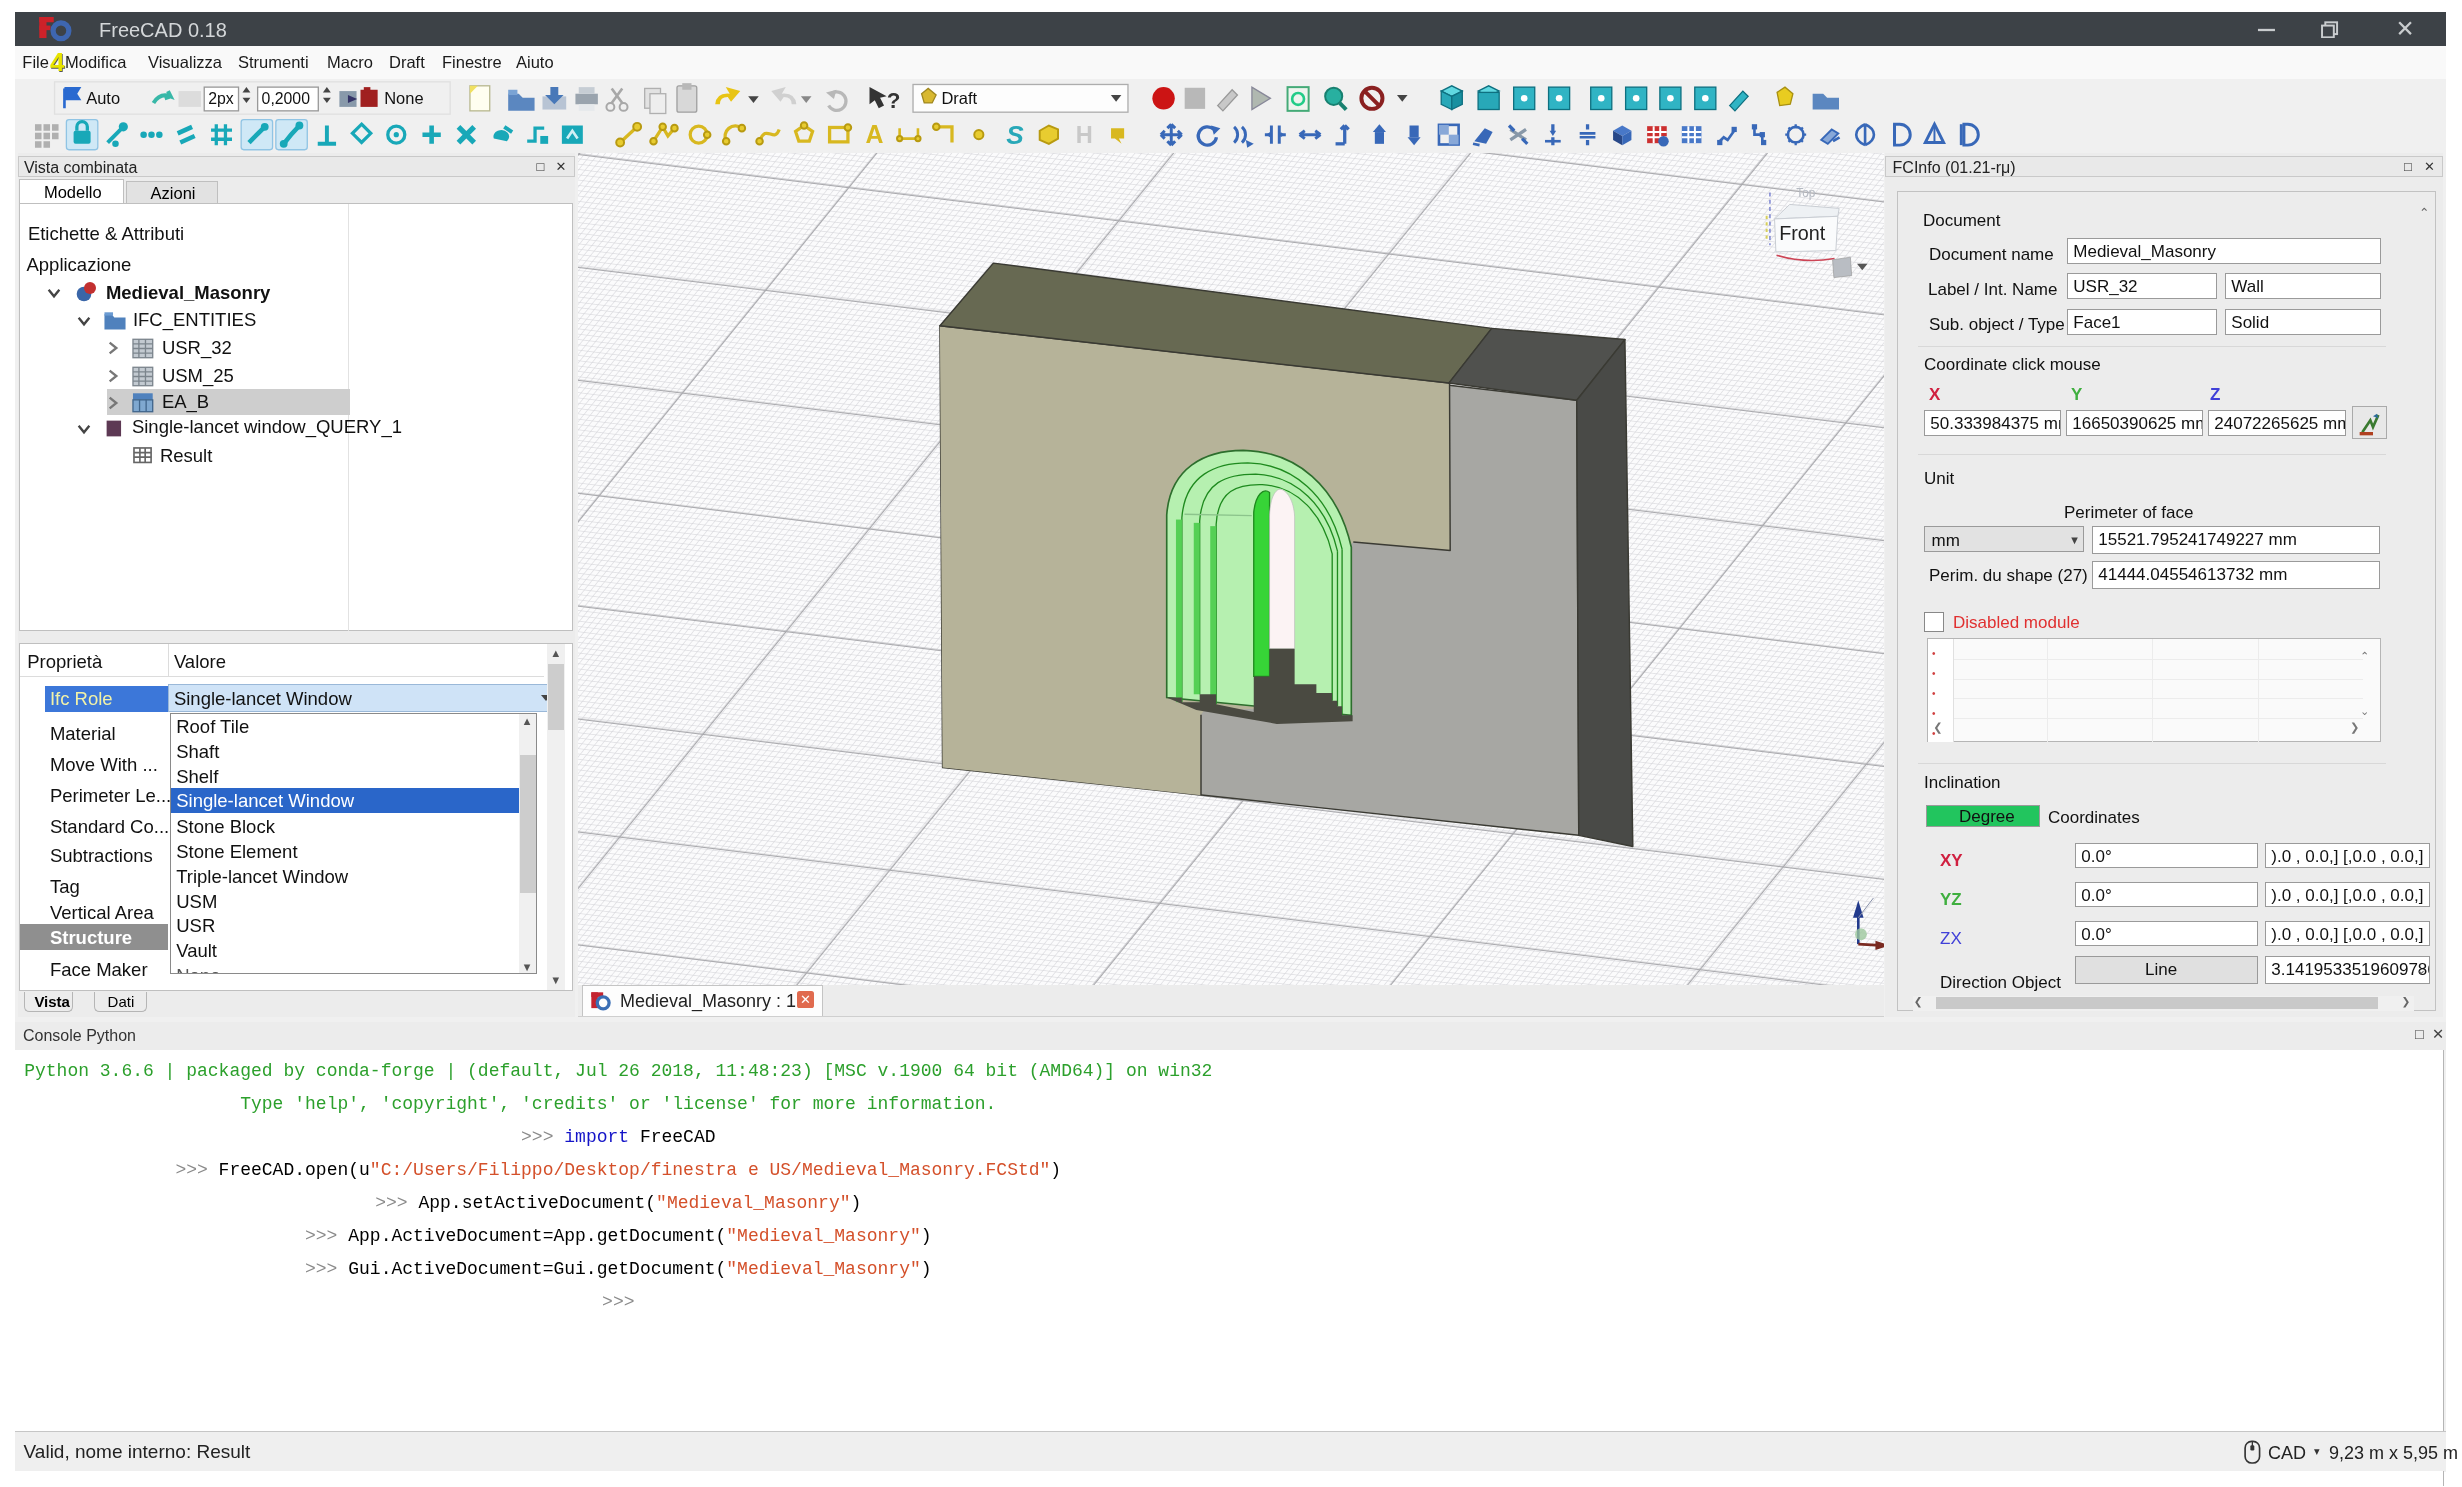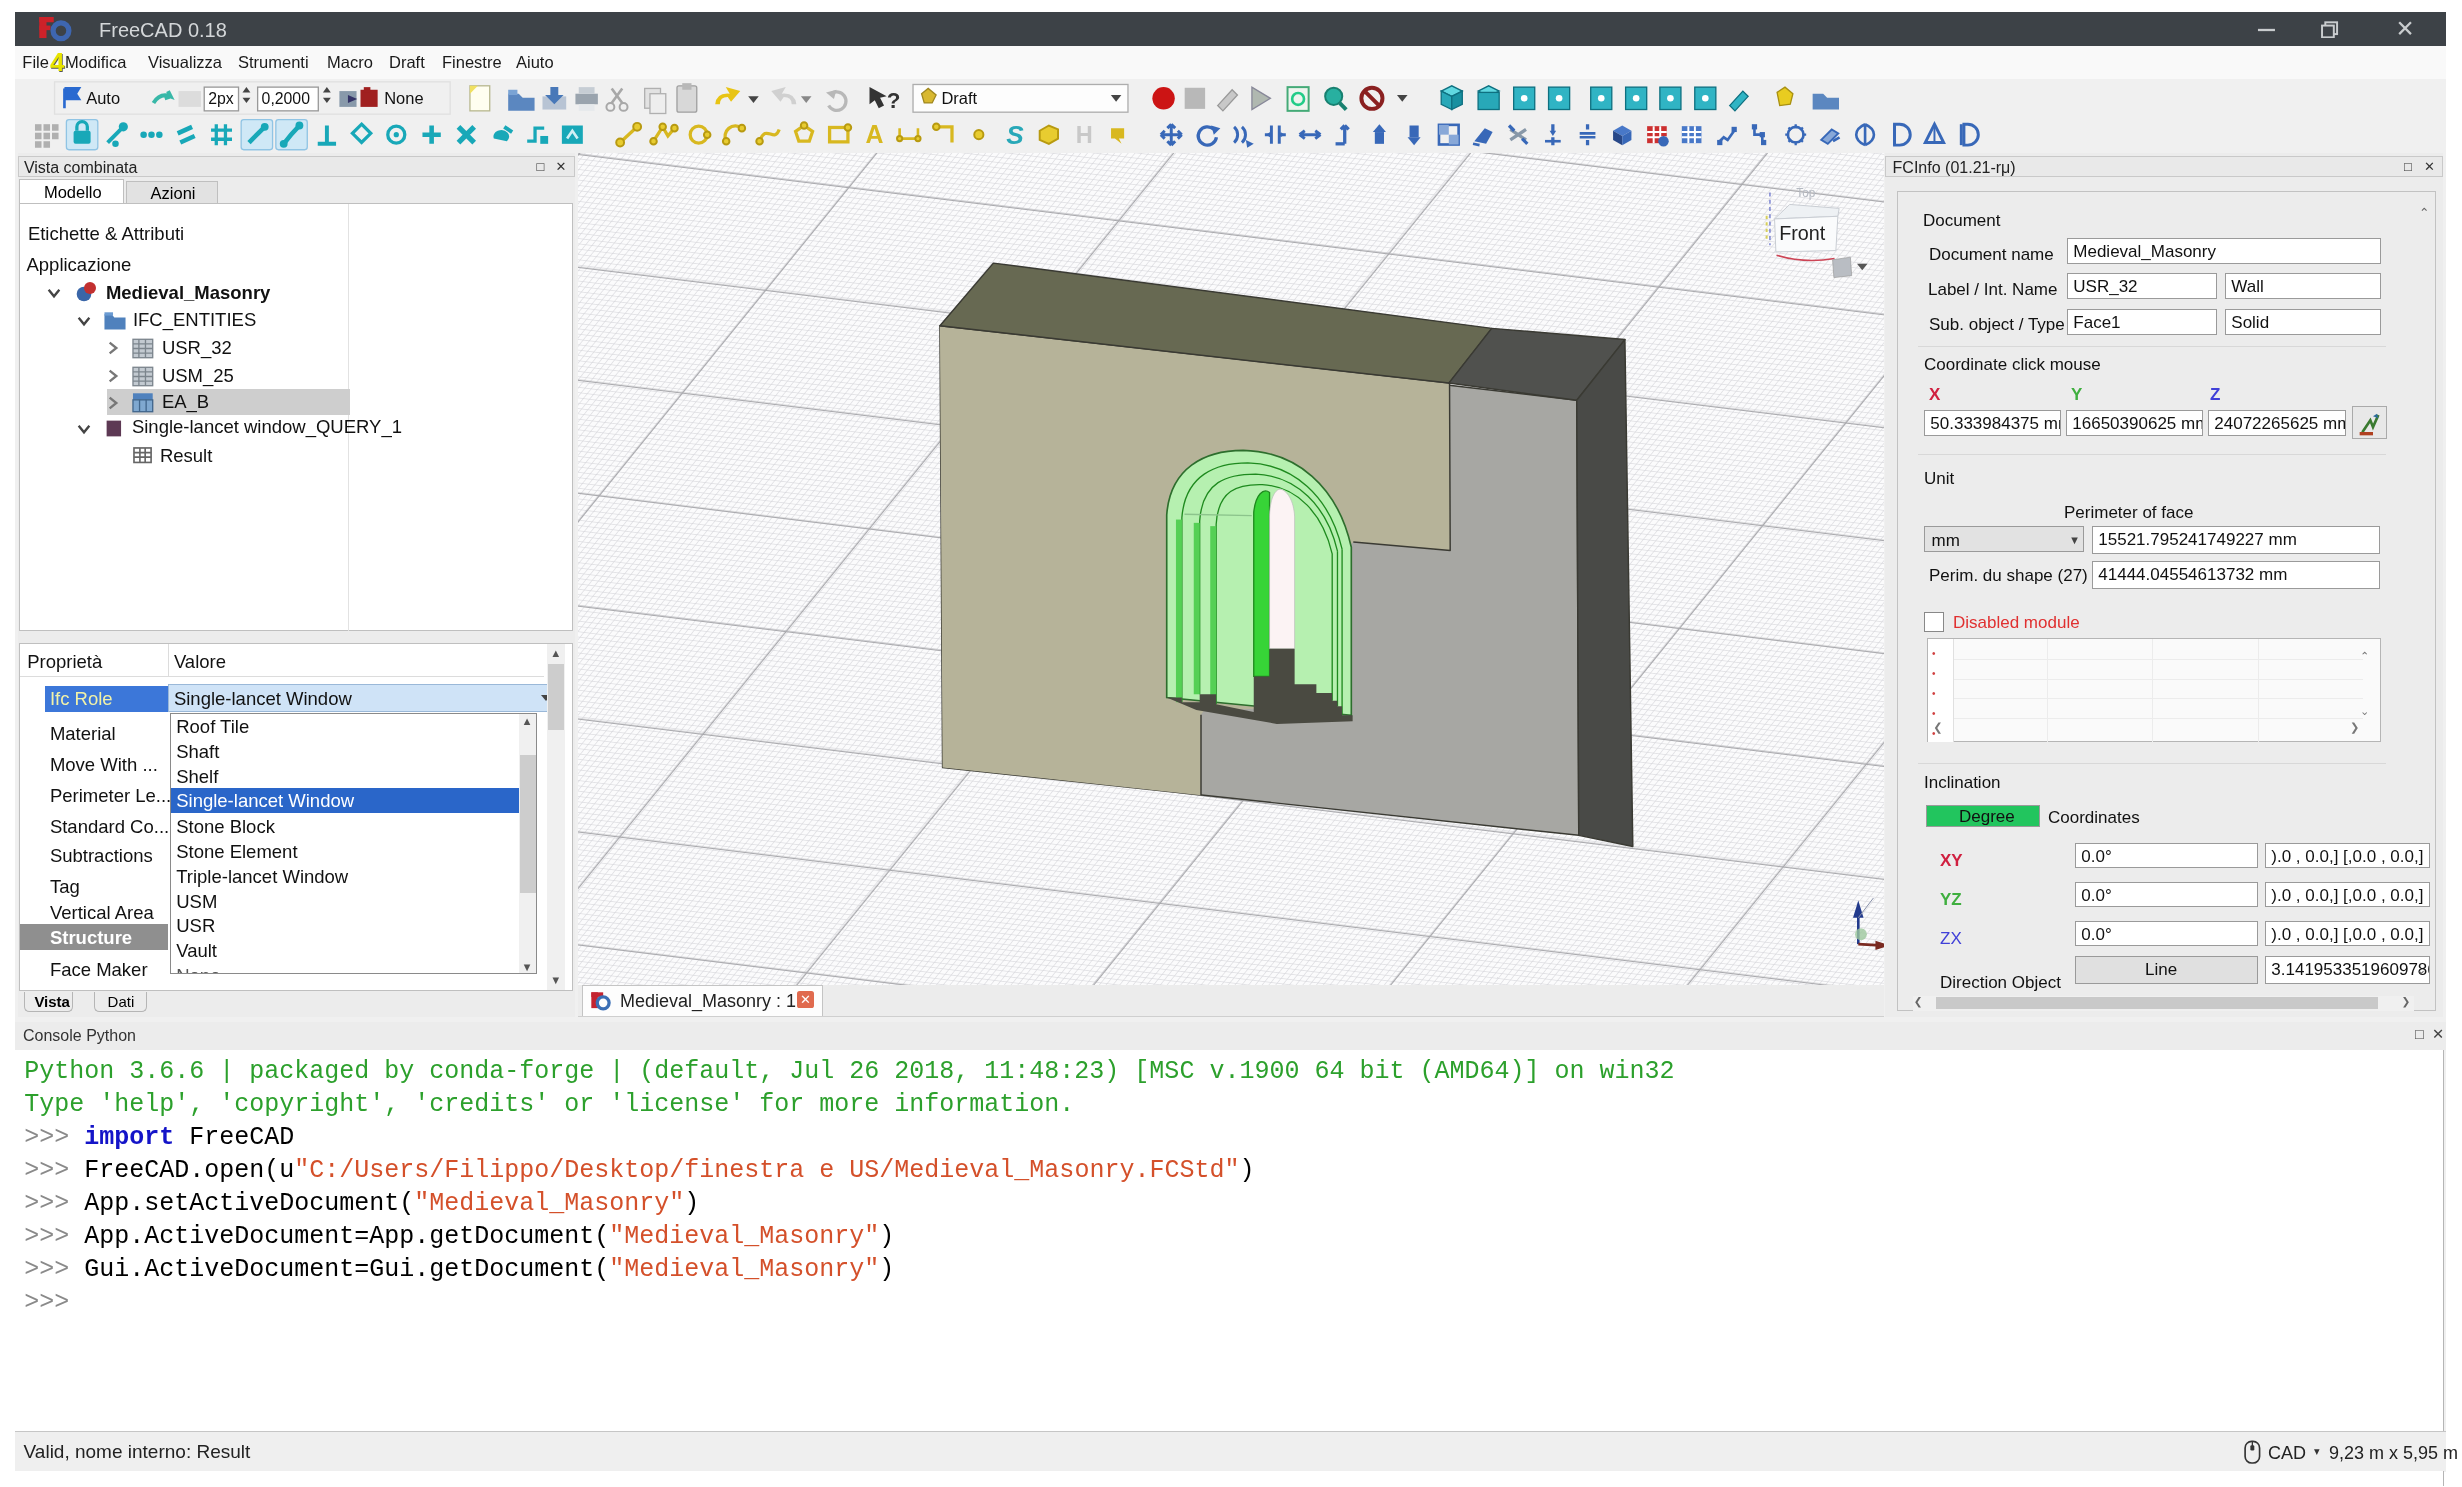--- a/index.html
+++ b/index.html
@@ -14,21 +14,21 @@
   #menubar span.mi { position:absolute; top:7.3px; }
   
   #tb1 { position:absolute; left:0; top:67px; width:2431px; height:38px; background:#f0f0f0; }
   #tb2 { position:absolute; left:0; top:105px; width:2431px; height:36px; background:#f0f0f0; }
   
   #leftpanel { position:absolute; left:2.6px; top:141px; width:557px; height:864px; background:#ececec; }
   #viewport { position:absolute; left:563px; top:141px; width:1306px; height:832px; background:#f6f6f7; }
   #tabrow { position:absolute; left:563px; top:973px; width:1306px; height:32px; background:#ececec; border-bottom:1.3px solid #cfcfcf;}
   #fcinfo { position:absolute; left:1870px; top:141px; width:558px; height:864px; background:#ececec; }
   #consolehdr { position:absolute; left:0; top:1010px; width:2431px; height:28px; background:#ececec; }
-  #console { position:absolute; left:0; top:1038px; width:2429px; height:436px; background:#ffffff; border-right:1.3px solid #b5b5b5; font-family:"Liberation Mono", monospace; font-size:25px; line-height:33px; white-space:pre; }
+  #console { position:absolute; left:0; top:1038px; width:2429px; height:436px; background:#ffffff; border-right:1.3px solid #b5b5b5; font-family:"Liberation Mono", monospace; font-size:18px; line-height:33px; white-space:pre;text-align:center; }
   #statusbar { position:absolute; left:0; top:1419px; width:2431px; height:40px; background:#efefef; border-top:1.3px solid #c6c6c6; font-size:19px; color:#222; white-space:nowrap; }
   .inp { position:absolute; background:#ffffff; border:0.7px solid #9a9a9a; overflow:hidden; white-space:nowrap; }
   .inp span { position:absolute; left:5.3px; top:2.6px; }
 </style>
 </head>
 <body>
 <div id="win">
   <div id="titlebar">
     <svg class="abs" style="left:24px;top:5.3px" width="40" height="25" viewBox="0 0 60 38">
       <rect x="0" y="0" width="11" height="32" fill="#cc2229"></rect>
@@ -764,21 +764,21 @@
       </div>
     </div>
   </div>
   <div id="consolehdr">
       <span style="position:absolute;left:8px;top:5.3px;font-size:16px;color:#333">Console Python</span>
     <span style="position:absolute;left:2400px;top:4px;font-size:14.5px;color:#444">□</span>
     <span style="position:absolute;left:2417px;top:4px;font-size:14.5px;color:#444">✕</span>
   </div>
   <div id="console"><div style="position:absolute;left:9.2px;top:5.3px"><span style="color:#2ca02c">Python 3.6.6 | packaged by conda-forge | (default, Jul 26 2018, 11:48:23) [MSC v.1900 64 bit (AMD64)] on win32
 Type 'help', 'copyright', 'credits' or 'license' for more information.
-</span><span style="color:#8a8a8a">&gt;&gt;&gt; </span><span style="color:#1414c8;font-weight:bold">import</span> FreeCAD
+</span><span style="color:#8a8a8a">&gt;&gt;&gt; </span><span style="color:#1414c8;font-weight:normal">import</span> FreeCAD
 <span style="color:#8a8a8a">&gt;&gt;&gt; </span>FreeCAD.open(u<span style="color:#d4502a">"C:/Users/Filippo/Desktop/finestra e US/Medieval_Masonry.FCStd"</span>)
 <span style="color:#8a8a8a">&gt;&gt;&gt; </span>App.setActiveDocument(<span style="color:#d4502a">"Medieval_Masonry"</span>)
 <span style="color:#8a8a8a">&gt;&gt;&gt; </span>App.ActiveDocument=App.getDocument(<span style="color:#d4502a">"Medieval_Masonry"</span>)
 <span style="color:#8a8a8a">&gt;&gt;&gt; </span>Gui.ActiveDocument=Gui.getDocument(<span style="color:#d4502a">"Medieval_Masonry"</span>)
 <span style="color:#8a8a8a">&gt;&gt;&gt;</span></div></div>
   <div id="statusbar">
     <span style="position:absolute;left:8.6px;top:9.2px">Valid, nome interno: Result</span>
     <svg style="position:absolute;left:2228px;top:8px" width="20" height="25" viewBox="0 0 30 38">
         <rect x="3" y="2" width="22" height="33" rx="10" fill="none" stroke="#333" stroke-width="2.5"></rect>
         <line x1="14" y1="2" x2="14" y2="12" stroke="#333" stroke-width="2"></line>

